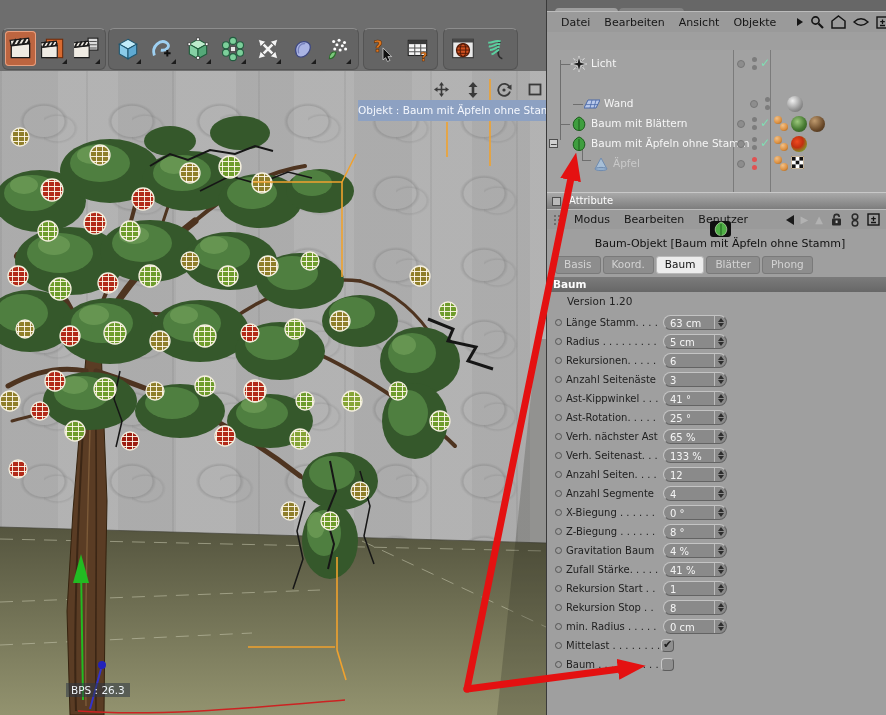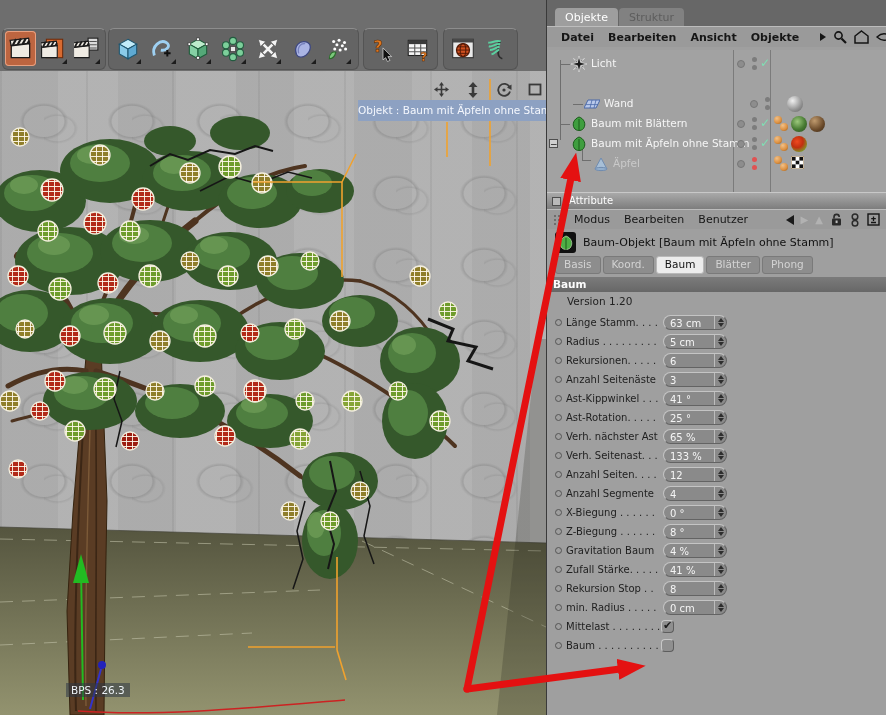--- a/index.html
+++ b/index.html
@@ -56,21 +56,21 @@
   .sph-gray{background:radial-gradient(circle at 35% 30%, #f0f0f0, #939393 60%, #5e5e5e);}
   .sph-leaf{background:radial-gradient(circle at 40% 35%, #9cc87c, #477a32 55%, #2a4a1e);}
   .sph-bark{background:radial-gradient(circle at 35% 30%, #bf9a6e, #6a4a2a 60%, #392715);}
   .sph-apple{background:radial-gradient(circle at 38% 35%, #ef4a20, #c03010 42%, #7d9c29 78%, #587a1e);}
   .phongs{position:relative;width:15px;height:16px;}
   .phongs i{position:absolute;width:8px;height:8px;border-radius:50%;background:radial-gradient(circle at 35% 30%, #f0c088, #dd9243 55%, #995c1d);}
   .phongs i:nth-child(2){left:6px;top:7px;}
   
   #attr-title{position:absolute;left:0;top:192px;width:100%;height:17px;background:linear-gradient(#a9a9a9,#7d7d7d);color:#fdfdfd;font-size:10px;line-height:16px;padding-left:22px;box-sizing:border-box;border-top:1px solid #c8c8c8;}
   #attr-title .gadget{position:absolute;left:5px;top:4px;width:9px;height:9px;border:1px solid #4e4e4e;background:#b9b9b9;box-sizing:border-box;}
-  #objheader{position:absolute;left:0;top:229px;width:100%;height:27px;display:flex;align-items:center;}
+  #objheader{position:absolute;left:0;top:221px;width:100%;height:27px;display:flex;align-items:center;flex-direction:column;}
   #objheader .licon{width:21px;height:21px;background:#101010;border-radius:3px;margin-left:8px;display:flex;align-items:center;justify-content:center;}
   #objheader .otitle{margin-left:7px;color:#111;font-size:11px;white-space:nowrap;}
   #attr-tabs{position:absolute;left:0;top:256px;width:100%;height:20px;display:flex;gap:2px;padding-left:8px;box-sizing:border-box;}
   .atab{height:16px;line-height:15px;padding:0 8px;background:#8d8d8d;border:1px solid #7a7a7a;border-radius:3px;color:#d3d3d3;font-size:10.5px;}
   .atab.active{background:#ececec;color:#111;border-color:#b8b8b8;}
   #attr-section{position:absolute;left:0;top:277px;width:100%;height:15px;background:linear-gradient(#7b7b7b,#676767);color:#fcfcfc;font-weight:bold;font-size:10.5px;line-height:14px;padding-left:6px;box-sizing:border-box;}
   #attr-version{position:absolute;left:20px;top:295px;font-size:10.5px;color:#222;}
   #params{position:absolute;left:0;top:313px;width:100%;}
   .prow{display:flex;align-items:center;height:19px;padding-left:8px;}
   .bullet{width:5px;height:5px;border:1px solid #555;border-radius:50%;margin-right:4px;flex:none;}
@@ -484,21 +484,21 @@
     <div id="fps">BPS : 26.3</div>
   </div>
 
   <div id="rp">
 
     <div id="om-tabbar">
       <span class="omtab active" style="left:8px;">Objekte</span>
       <span class="omtab inactive" style="left:72px;text-align:right;">Struktur</span>
     </div>
 
-    <div class="menubar" style="top:26px;height:21px;font-weight:bold;">
+    <div class="menubar" style="top:11px;height:21px;">
       <span class="grip"></span>
       <span class="mi">Datei</span>
       <span class="mi">Bearbeiten</span>
       <span class="mi">Ansicht</span>
       <span class="mi">Objekte</span>
       <span style="flex:1"></span>
       <span class="micon tri-r"></span>
       <span class="micon">
           <svg width="14" height="14" viewBox="0 0 14 14">
             <circle cx="5.5" cy="5.5" r="3.6" fill="none" stroke="#141414" stroke-width="1.6"></circle>
@@ -849,20 +849,31 @@
           <span class="pfield">
             <span class="pval">41 %</span>
             <span class="spin">
               <i class="up"></i>
               <i class="dn"></i>
             </span>
           </span>
         </div>
       <div class="prow">
           <span class="bullet"></span>
+          <span class="plabel">Rekursion Start . .</span>
+          <span class="pfield">
+            <span class="pval">1</span>
+            <span class="spin">
+              <i class="up"></i>
+              <i class="dn"></i>
+            </span>
+          </span>
+        </div>
+      <div class="prow">
+          <span class="bullet"></span>
           <span class="plabel">Rekursion Stop . .</span>
           <span class="pfield">
             <span class="pval">8</span>
             <span class="spin">
               <i class="up"></i>
               <i class="dn"></i>
             </span>
           </span>
         </div>
       <div class="prow">

